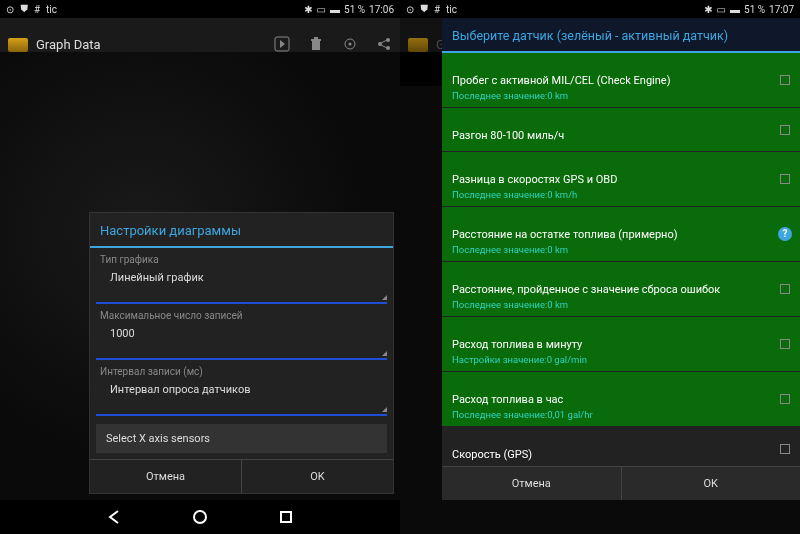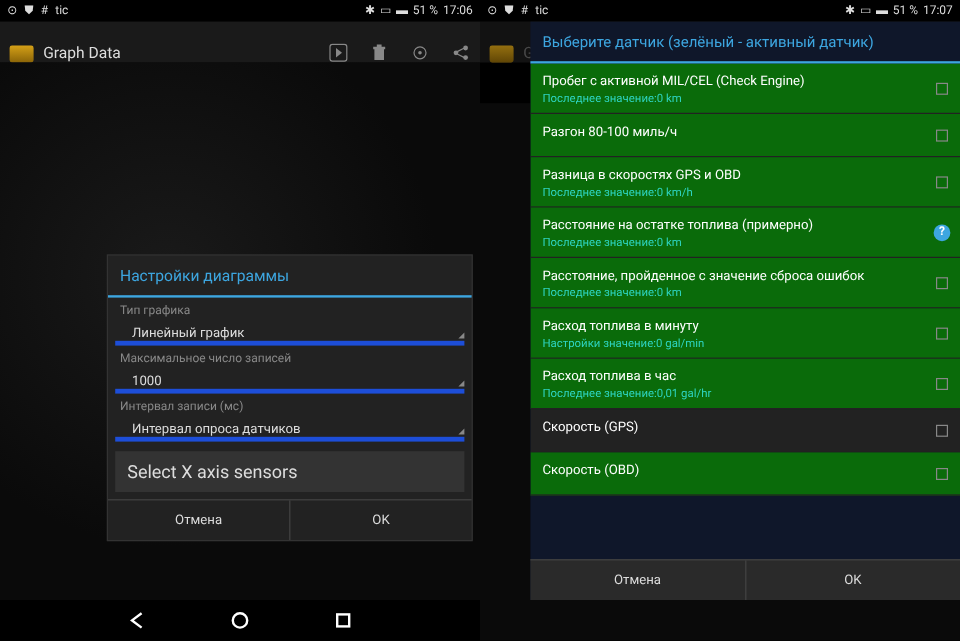--- a/index.html
+++ b/index.html
@@ -70,39 +70,39 @@
   }
   .dialog-title {
     color: #3da6e0;
     font-size: 13px;
     padding: 10px 10px 8px;
     border-bottom: 2px solid #3da6e0;
   }
   .field-label { color: #888; font-size: 10px; padding: 6px 10px 2px; }
   .field-value {
     color: #ddd; font-size: 11px;
-    padding: 4px 14px 0;
-    border-bottom: 4px solid #1d4ed8;
+    padding: 4px 14px 18px;
+    border-bottom: 2px solid #1d4ed8;
     margin: 0 6px;
     position: relative;
   }
   .field-value::after {
     content: "";
     position: absolute;
     right: 0; bottom: 2px;
     width: 0; height: 0;
     border-left: 5px solid transparent;
     border-bottom: 5px solid #888;
   }
   .select-x {
     margin: 8px 6px 4px;
     padding: 8px 10px;
     background: #333;
     color: #ddd;
-    font-size: 15px;
+    font-size: 11px;
   }
   .dialog-buttons {
     display: flex;
     border-top: 1px solid #444;
     margin-top: 6px;
   }
   .dialog-buttons div {
     flex: 1;
     text-align: center;
     padding: 10px 0;
@@ -121,21 +121,21 @@
   }
   .rdialog-title {
     color: #3da6e0;
     font-size: 12.5px;
     padding: 10px 10px 8px;
     border-bottom: 2px solid #3da6e0;
   }
   .rlist { flex: 1; overflow: hidden; }
   .ritem {
     background: #0a6b0a;
-    padding: 8px 10px 6px;
+    padding: 21px 10px 6px;
     border-bottom: 1px solid #222;
     position: relative;
     min-height: 36px;
   }
   .ritem.inactive { background: #222; }
   .ritem-title { color: #fff; font-size: 11px; margin-bottom: 3px; }
   .ritem-sub { color: #2ed4c0; font-size: 9.5px; }
   .ritem-check {
     position: absolute;
     right: 10px; top: 50%;

